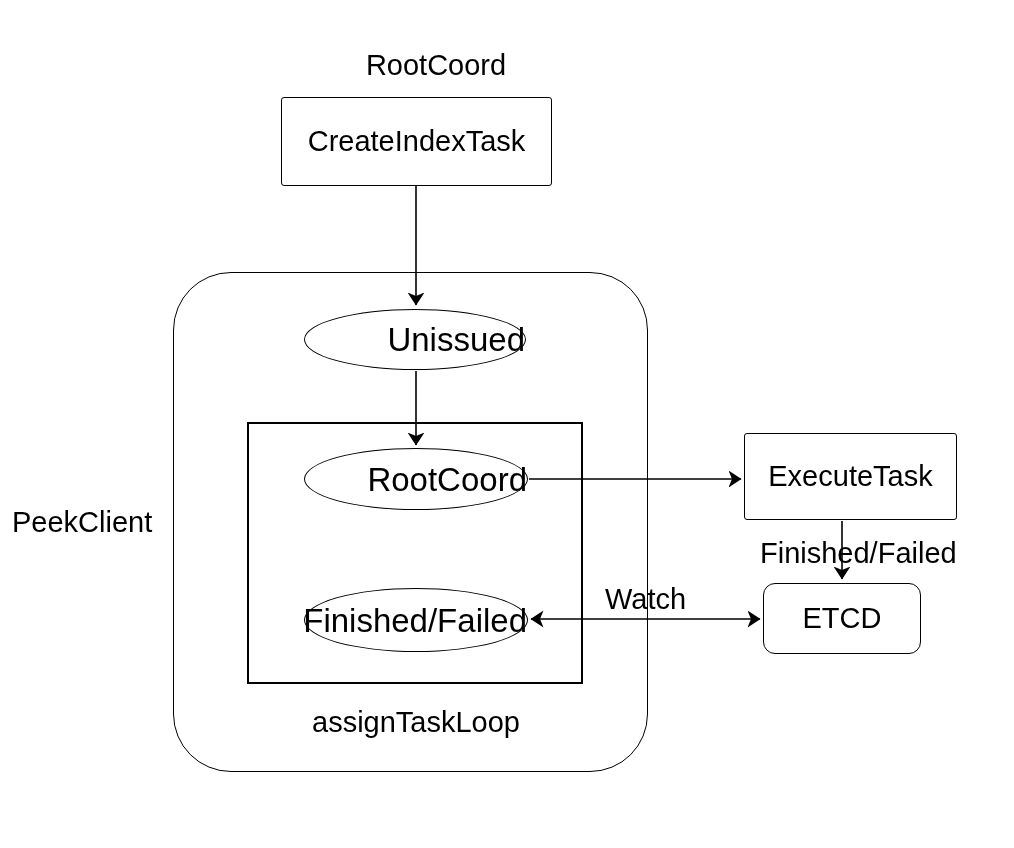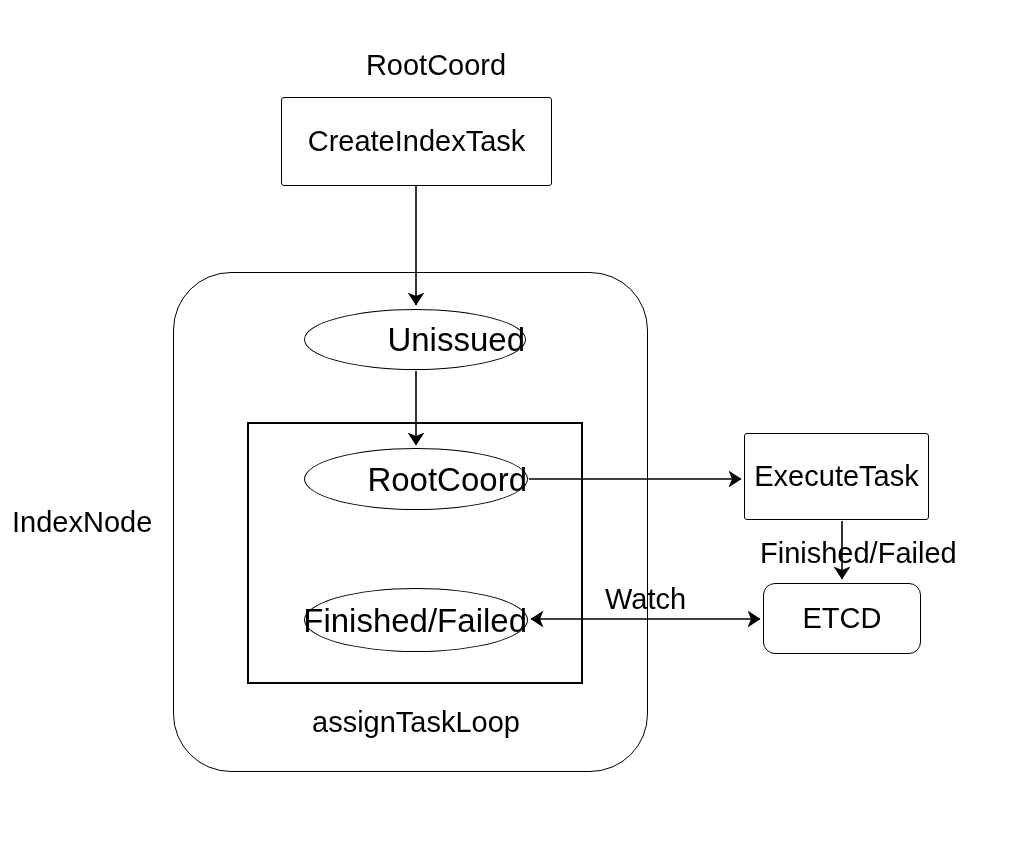--- a/index.html
+++ b/index.html
@@ -46,21 +46,21 @@
   .lbl.center{text-align:center;}
   #edges{position:absolute;left:0;top:0;pointer-events:none;}
 </style>
 </head>
 <body>
 
 <div id="stage">
 
   <div class="abs lbl center" style="left:336px;top:50px;width:200px;">RootCoord</div>
 
-  <div class="abs lbl" style="left:12px;top:507px;">IndexNode</div>
+  <div class="abs lbl" style="left:12px;top:507px;">PeekClient</div>
 
 
   <div class="abs container-round" style="left:173px;top:272px;width:475px;height:500px;"></div>
 
   <div class="abs inner-rect" style="left:247px;top:422px;width:336px;height:262px;"></div>
 
   <div class="abs lbl center" style="left:308px;top:707px;width:216px;">assignTaskLoop</div>
 
   <div class="abs node rounded-node" style="left:281px;top:97px;width:271px;height:89px;">
     <span>CreateIndexTask</span>
@@ -71,21 +71,21 @@
   </div>
 
   <div class="abs ellipse" style="left:304px;top:448px;width:224px;height:62px;">
     <span>RootCoord</span>
   </div>
 
   <div class="abs ellipse" style="left:304px;top:588px;width:224px;height:64px;">
     <span>Finished/Failed</span>
   </div>
 
-  <div class="abs node rounded-node" style="left:744px;top:433px;width:185px;height:87px;">
+  <div class="abs node rounded-node" style="left:744px;top:433px;width:213px;height:87px;">
     <span>ExecuteTask</span>
   </div>
 
   <div class="abs node" style="left:763px;top:583px;width:158px;height:71px;border-radius:12px;text-align:center;">
     <span>ETCD</span>
   </div>
 
 
   <div class="abs lbl" style="left:760px;top:538px;">Finished/Failed</div>
 

